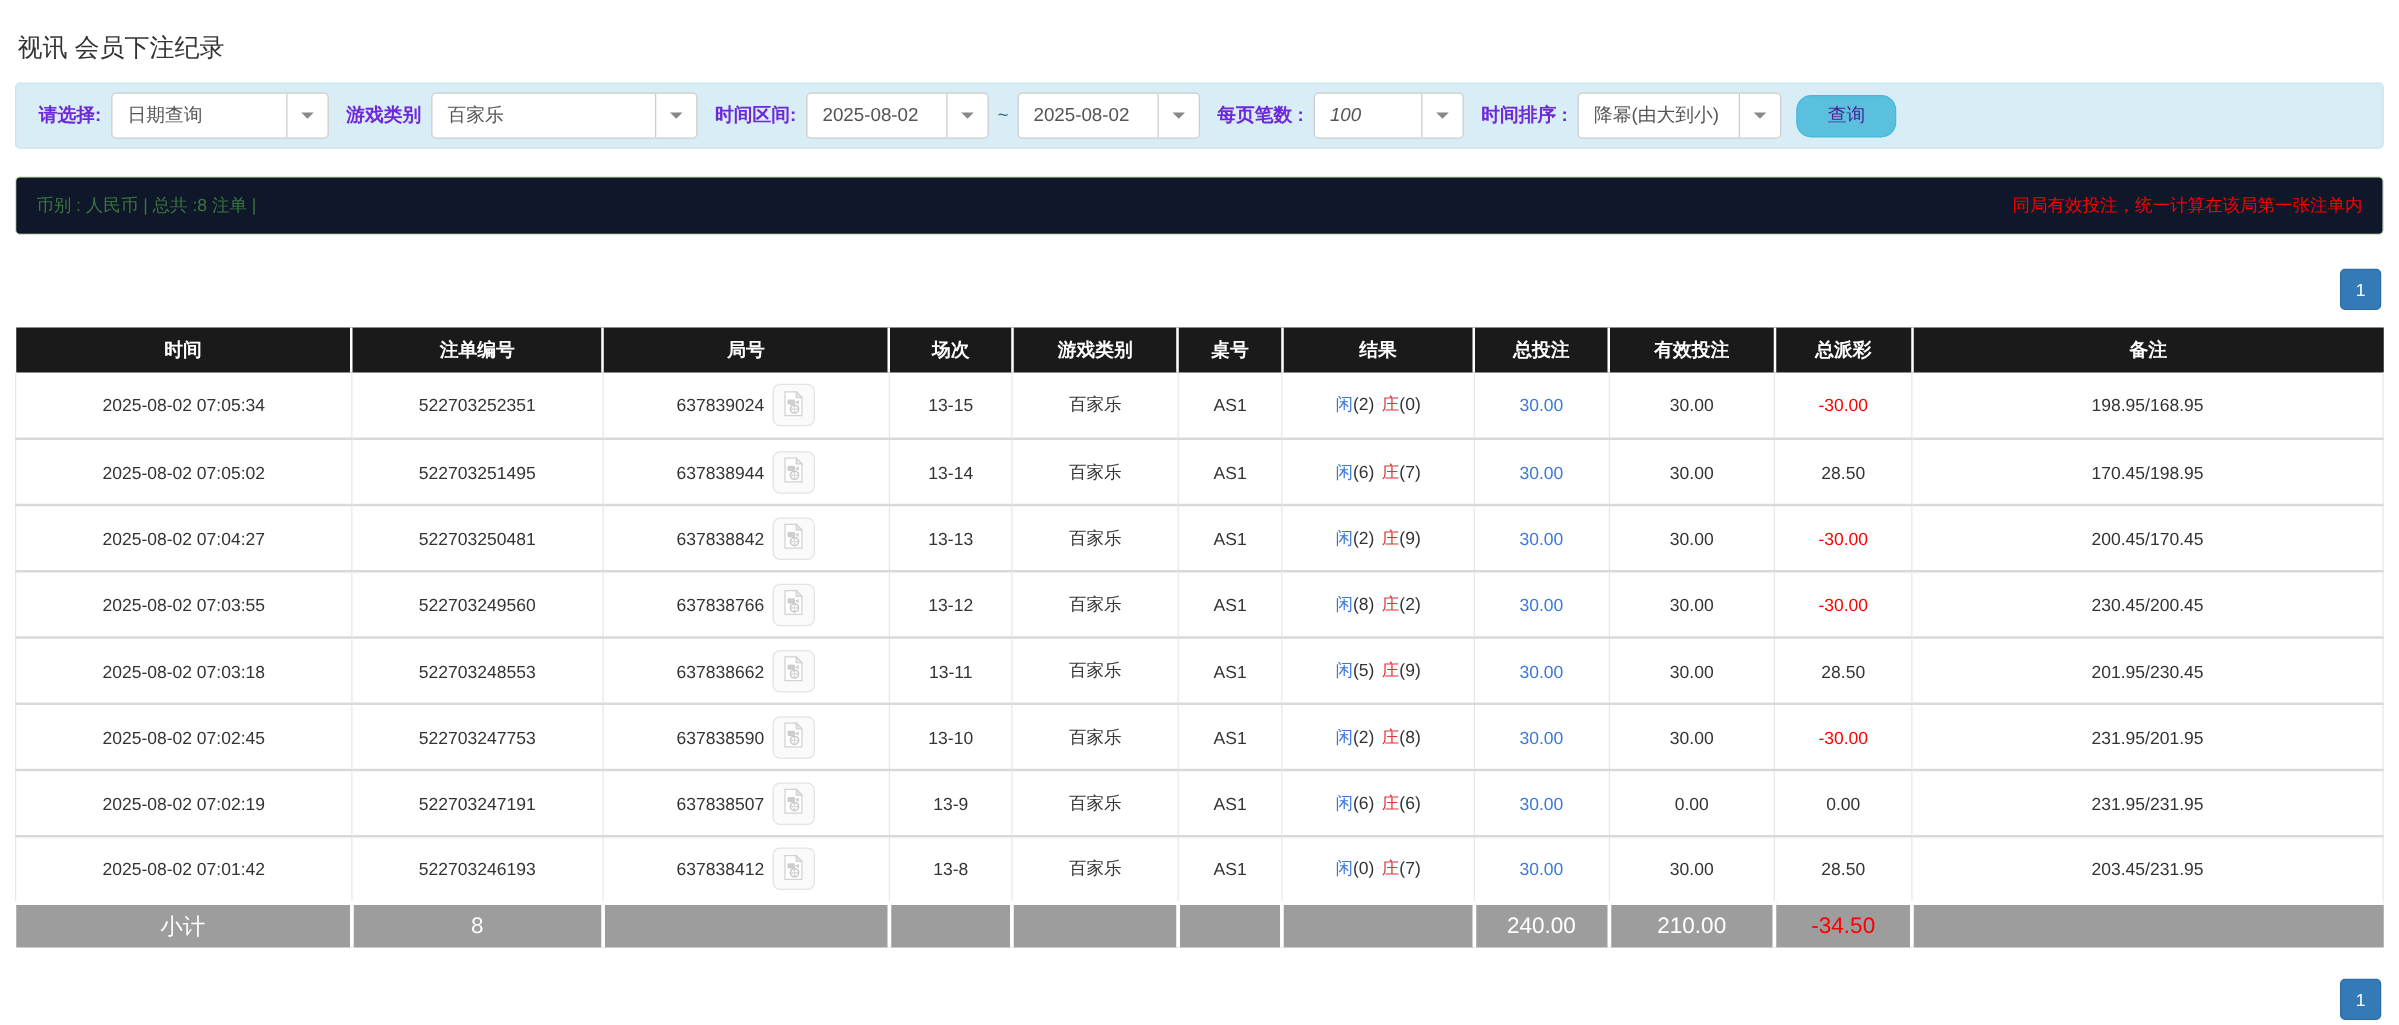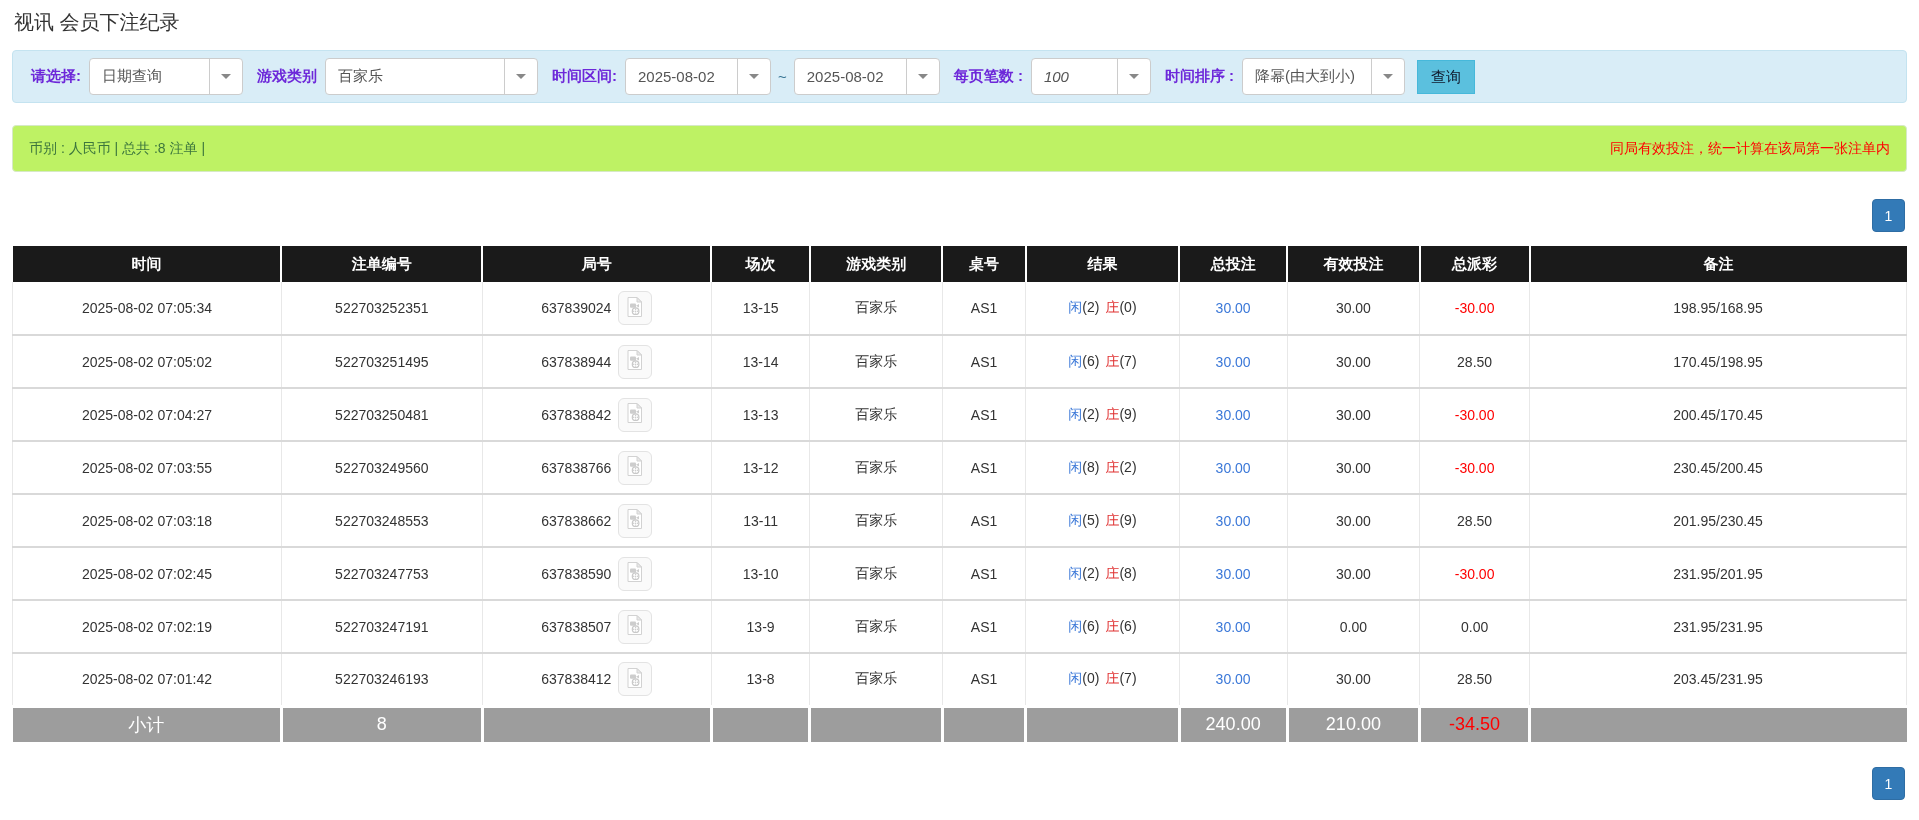--- a/index.html
+++ b/index.html
@@ -5,50 +5,50 @@
   * { box-sizing: border-box; }
   html,body { margin:0; padding:0; }
   body {
     width:1919px; height:820px; overflow:hidden;
     background:#ffffff; color:#333;
     font-family:"Liberation Sans","DejaVu Sans",sans-serif;
   }
   .wrap { padding:0 12px; }
 
   
-  .page-title { font-size:20px; font-weight:500; color:#333; padding:9px 0 0 2px; margin:0 0 14px 0; }
+  .page-title { font-size:20px; font-weight:500; color:#333; padding:25px 0 0 2px; margin:0 0 14px 0; }
 
   
   .filter-bar {
     background:#d9edf7; border:1px solid #c4e3f0; border-radius:4px;
     height:53px; display:flex; align-items:center; padding:0 16px; white-space:nowrap;
   }
   .f-label { color:#6d28d9; font-weight:bold; font-size:15px; margin:0 8px 0 14px; }
   .f-label:first-child { margin-left:2px; }
   .tilde { color:#31708f; font-size:15px; margin:0 7px; }
   .select {
     background:#fff; border:1px solid #ccc; border-radius:4px; height:37px;
     display:inline-flex; align-items:stretch; cursor:pointer; overflow:hidden;
   }
   .select .val { display:flex; align-items:center; padding:0 12px; font-size:15px; color:#555; flex:1; }
   .select .caret-box {
     width:33px; border-left:1px solid #ccc; display:flex; align-items:center; justify-content:center;
   }
   .caret { width:0; height:0; border-left:5px solid transparent; border-right:5px solid transparent; border-top:5px solid #888; }
-  .w-query { width:154px; } .w-game { width:213px; } .w-date { width:146px; }
+  .w-query { width:174px; } .w-game { width:213px; } .w-date { width:146px; }
   .w-size  { width:120px;font-style:italic; } .w-sort { width:163px; }
   .search-btn {
-    margin-left:12px; background:#5bc0de; border:1px solid #46b8da; color:#0f172a;
-    font-size:15px; padding:7px 13px; border-radius:0; cursor:pointer; height:34px; line-height:18px;
+    margin-left:12px; background:#5bc0de; border:1px solid #46b8da; color:#4c1d95;
+    font-size:15px; padding:7px 24px; border-radius:12px; cursor:pointer; height:34px; line-height:18px;
     font-family:inherit;
   }
 
   
   .summary-bar {
-    margin-top:22px; background:#bef264; border:1px solid #d6e9c6; border-radius:4px;
+    margin-top:22px; background:#0f172a; border:1px solid #d6e9c6; border-radius:4px;
     height:47px; display:flex; align-items:center; justify-content:space-between; padding:0 16px;text-align:center;
   }
   .summary-left { color:#3c763d; font-size:14px; }
   .summary-note { color:#ff0000; font-size:14px; }
 
   
   .pager { display:flex; justify-content:flex-end; }
   .pager-top { margin:27px 2px 14px 0; }
   .pager-bottom { margin:25px 2px 0 0; }
   .page-btn {

